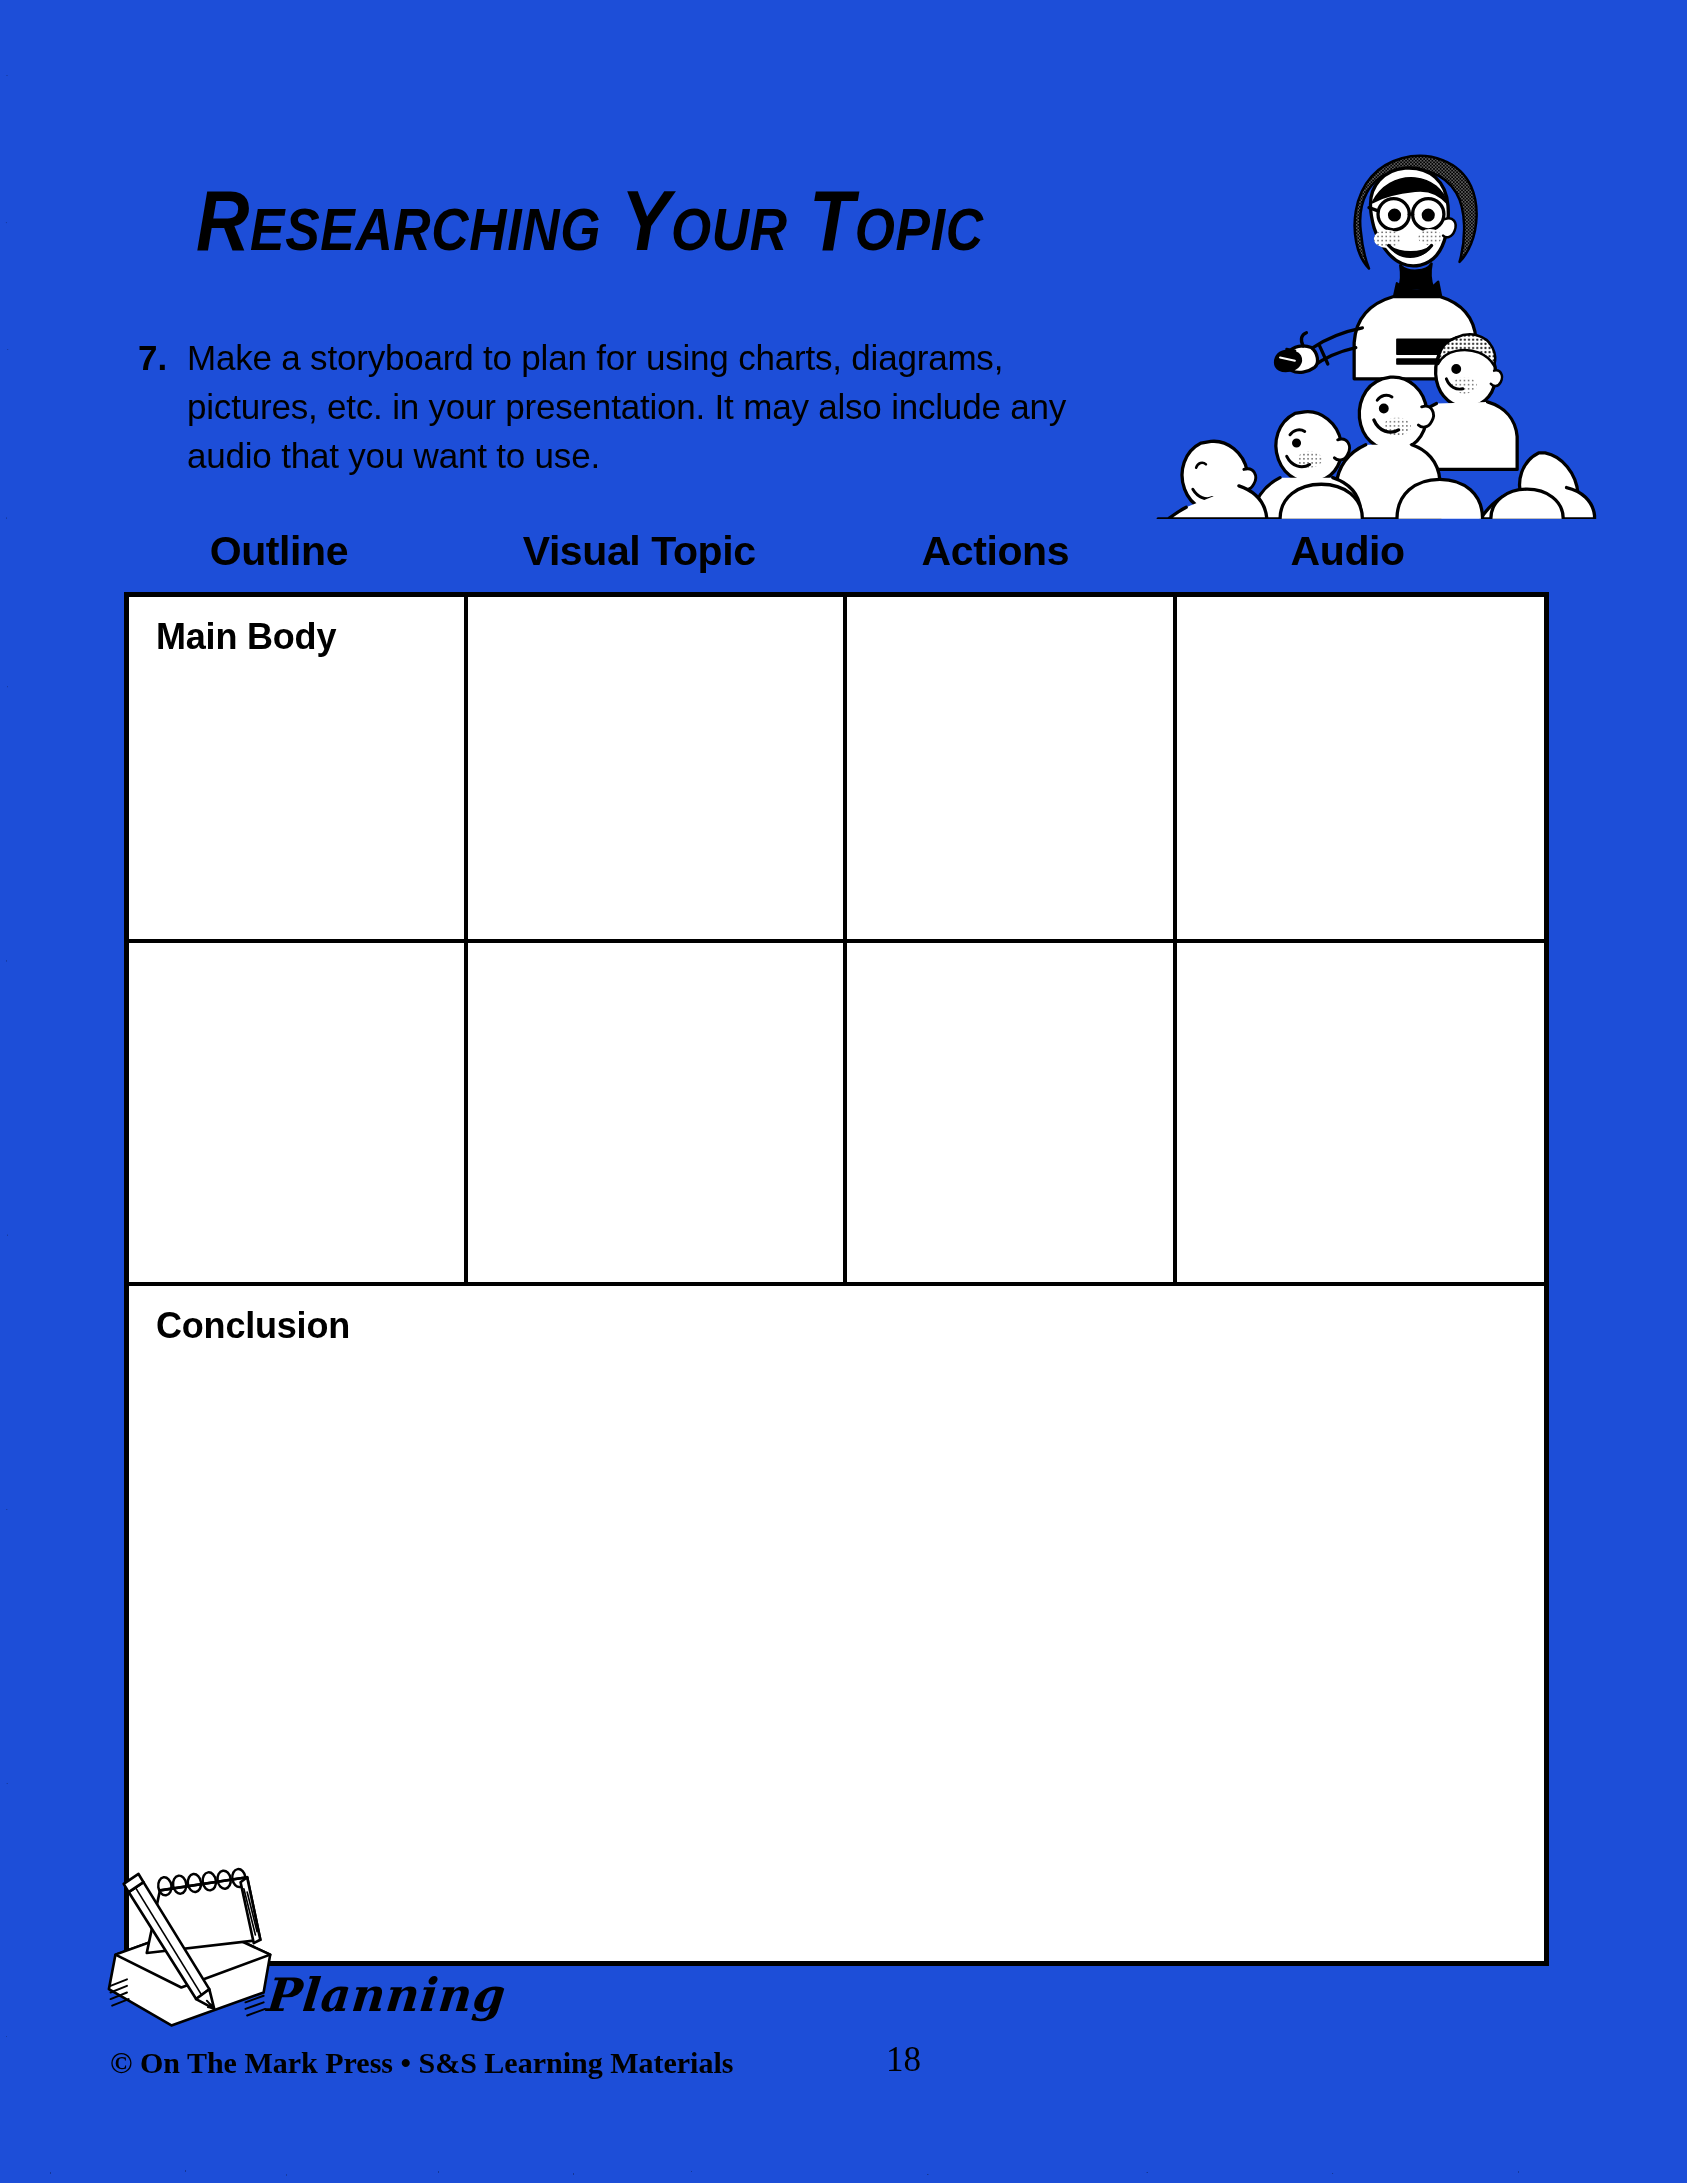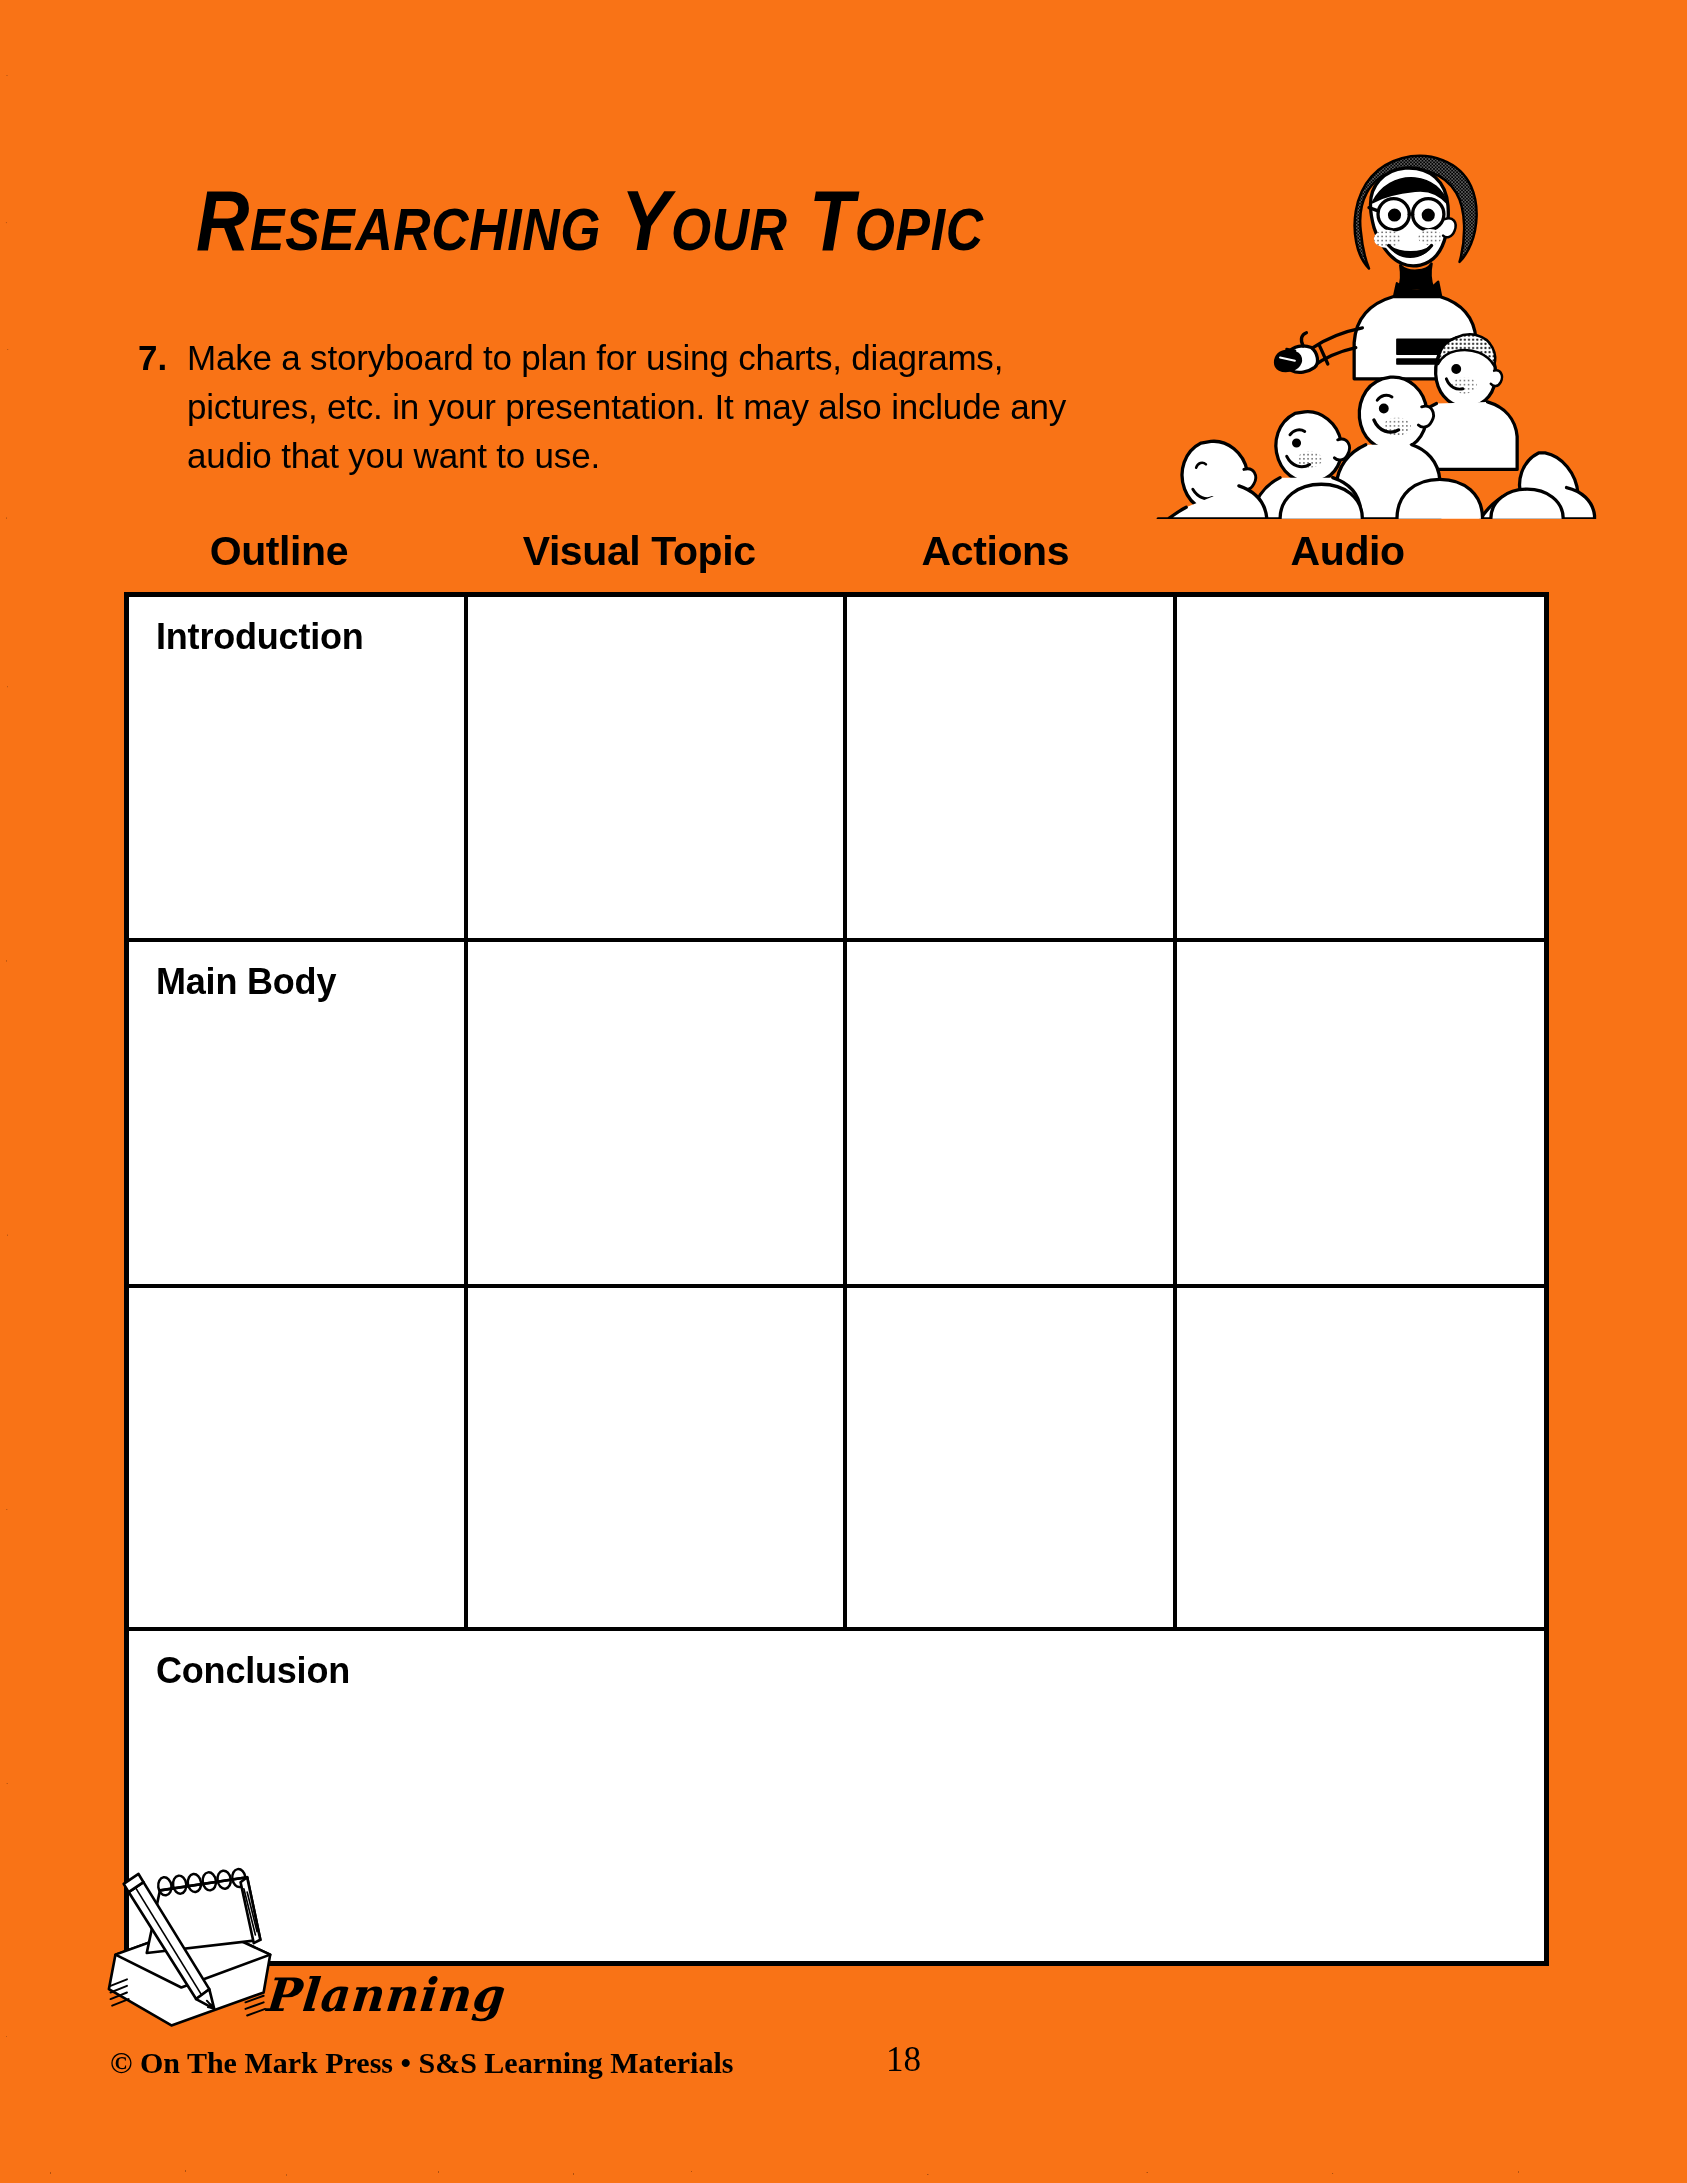--- a/index.html
+++ b/index.html
@@ -12,21 +12,21 @@
     height: 2183px;
     position: relative;
     overflow: hidden;
     font-family: "Liberation Sans", sans-serif;
     color: #000000;
   }
 
   .page {
     position: absolute;
     inset: 0;
-    background: #f97316;
+    background: #1d4ed8;
   }
 
   
   .title {
     position: absolute;
     left: 196px;
     top: 177px;
     font-family: "Liberation Sans", sans-serif;
     font-weight: bold;
     font-style: italic;
@@ -375,28 +375,20 @@
 
   <div class="col-headers">
     <div class="col-header ch-outline">Outline</div>
     <div class="col-header ch-visual">Visual Topic</div>
     <div class="col-header ch-actions">Actions</div>
     <div class="col-header ch-audio">Audio</div>
   </div>
 
   <div class="table">
 
-    <div class="table-row r1">
-      <div class="cell c-outline">
-        <div class="row-label">Introduction</div>
-      </div>
-      <div class="cell c-visual"></div>
-      <div class="cell c-actions"></div>
-      <div class="cell c-audio"></div>
-    </div>
 
     <div class="table-row r2">
       <div class="cell c-outline">
         <div class="row-label">Main Body</div>
       </div>
       <div class="cell c-visual"></div>
       <div class="cell c-actions"></div>
       <div class="cell c-audio"></div>
     </div>
 

